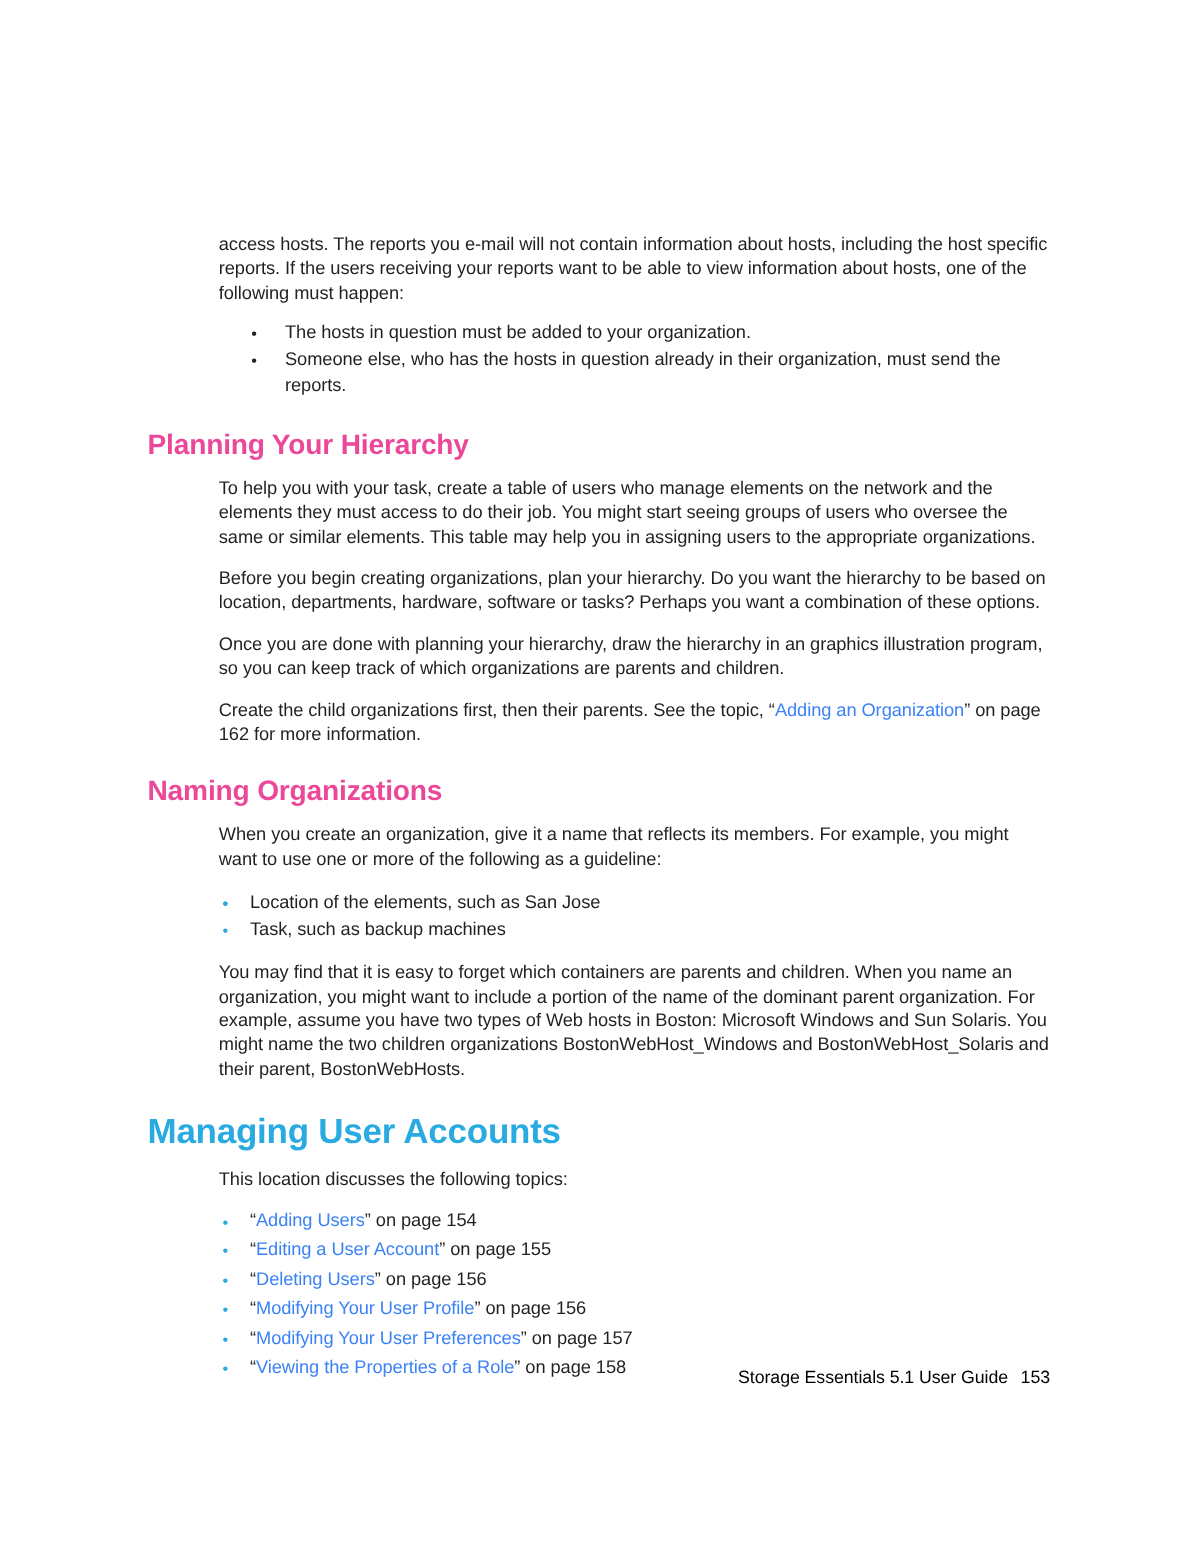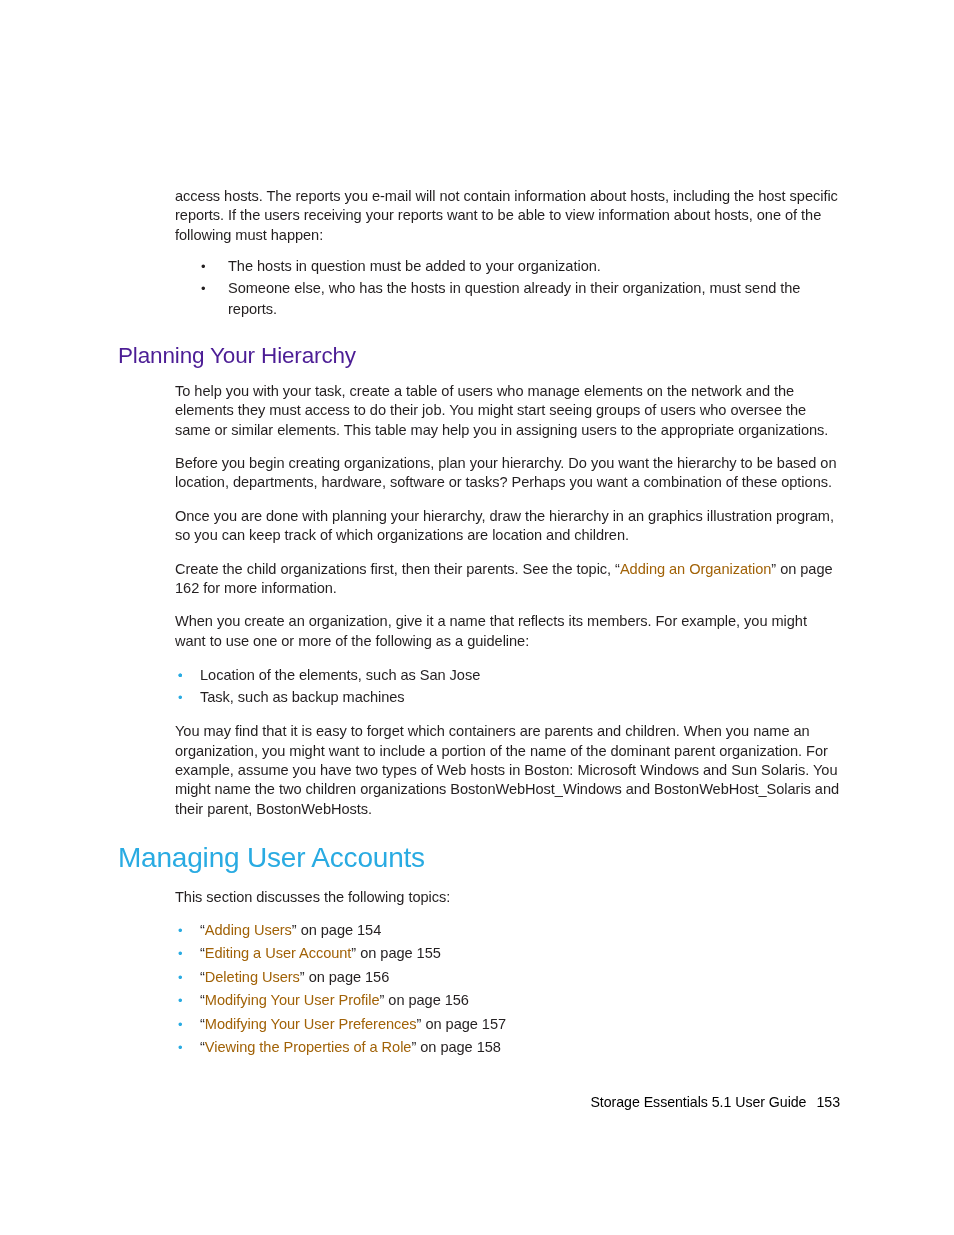--- a/index.html
+++ b/index.html
@@ -39,31 +39,31 @@
     line-height: 19.4px;
     color: #231f20;
     letter-spacing: -0.05px;
   }
   .body-text.tight { margin-bottom: 11px; }
 
   h1.section-title {
     margin: 22px 0 13px 0;
     font-size: 28px;
     line-height: 34px;
-    font-weight: 400;
+    font-weight: 700;
     color: #29abe2;
     letter-spacing: -0.2px;
   }
 
   h2.subsection-title {
     margin: 21px 0 12px 0;
     font-size: 22.5px;
     line-height: 28px;
-    font-weight: 400;
-    color: #4c1d95;
+    font-weight: 700;
+    color: #ec4899;
     letter-spacing: -0.15px;
   }
 
   
   ul.doc-list {
     list-style: none;
     margin: 0 0 14px 0;
     padding: 0;
   }
   ul.doc-list > li {
@@ -112,21 +112,21 @@
   ul.list-xref > li .bullet {
     position: absolute;
     left: -22px;
     top: 0;
     color: #29abe2;
     font-size: 13px;
     line-height: 23.5px;
   }
 
   .xref {
-    color: #a16207;
+    color: #3b82f6;
     text-decoration: none;
   }
   .quote { color: #231f20; }
 
   
   .page-footer {
     position: absolute;
     left: 118px;
     top: 1066px;
     width: 722px;
@@ -157,26 +157,27 @@
         <span>Someone else, who has the hosts in question already in their organization, must send the reports.</span>
       </li>
     </ul>
 
     <h2 class="subsection-title">Planning Your Hierarchy</h2>
 
     <p class="body-text">To help you with your task, create a table of users who manage elements on the network and the elements they must access to do their job. You might start seeing groups of users who oversee the same or similar elements. This table may help you in assigning users to the appropriate organizations.</p>
 
     <p class="body-text">Before you begin creating organizations, plan your hierarchy. Do you want the hierarchy to be based on location, departments, hardware, software or tasks? Perhaps you want a combination of these options.</p>
 
-    <p class="body-text">Once you are done with planning your hierarchy, draw the hierarchy in an graphics illustration program, so you can keep track of which organizations are location and children.</p>
+    <p class="body-text">Once you are done with planning your hierarchy, draw the hierarchy in an graphics illustration program, so you can keep track of which organizations are parents and children.</p>
 
     <p class="body-text">
       <span>Create the child organizations first, then their parents. See the topic, “</span><a class="xref" href="#">Adding an Organization</a><span>” on page 162 for more information.</span>
     </p>
 
+    <h2 class="subsection-title">Naming Organizations</h2>
 
     <p class="body-text">When you create an organization, give it a name that reflects its members. For example, you might want to use one or more of the following as a guideline:</p>
 
     <ul class="doc-list list-cyan">
       <li>
         <span class="bullet">•</span>
       </li>
       <li>
         <span class="bullet">•</span>
         <span>Location of the elements, such as San Jose</span>
@@ -184,21 +185,21 @@
       <li>
         <span class="bullet">•</span>
         <span>Task, such as backup machines</span>
       </li>
     </ul>
 
     <p class="body-text">You may find that it is easy to forget which containers are parents and children. When you name an organization, you might want to include a portion of the name of the dominant parent organization. For example, assume you have two types of Web hosts in Boston: Microsoft Windows and Sun Solaris. You might name the two children organizations BostonWebHost_Windows and BostonWebHost_Solaris and their parent, BostonWebHosts.</p>
 
     <h1 class="section-title">Managing User Accounts</h1>
 
-    <p class="body-text tight">This section discusses the following topics:</p>
+    <p class="body-text tight">This location discusses the following topics:</p>
 
     <ul class="doc-list list-xref">
       <li>
         <span class="bullet">•</span>
         <span class="quote">“</span><a class="xref" href="#">Adding Users</a><span class="quote">”</span><span> on page 154</span>
       </li>
       <li>
         <span class="bullet">•</span>
         <span class="quote">“</span><a class="xref" href="#">Editing a User Account</a><span class="quote">”</span><span> on page 155</span>
       </li>

